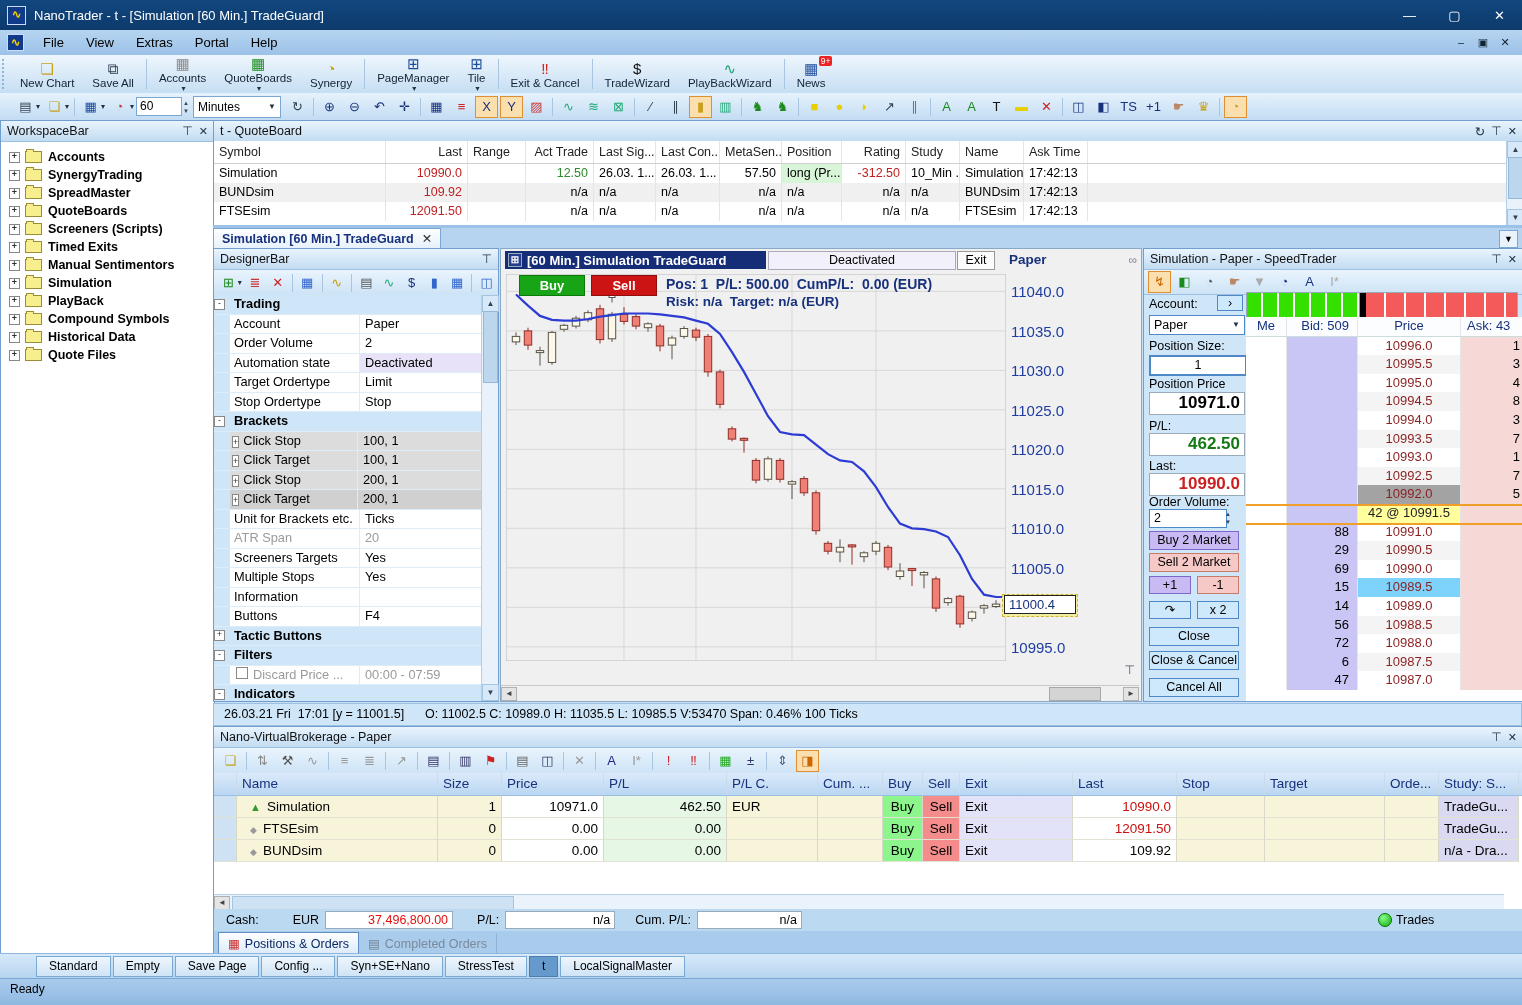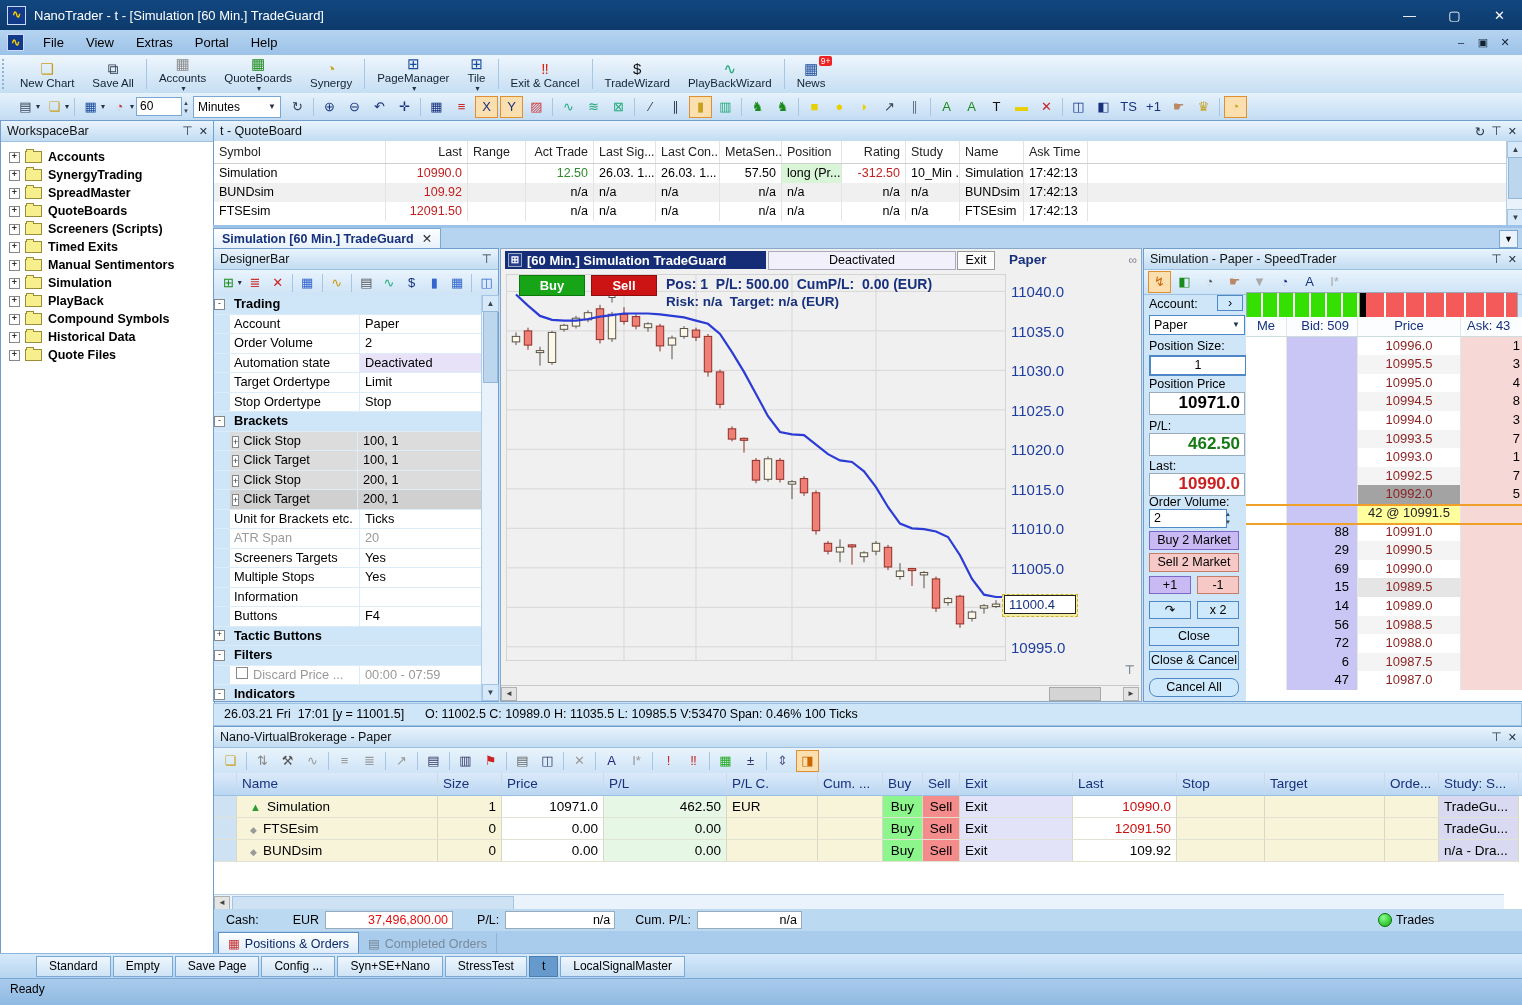--- a/index.html
+++ b/index.html
@@ -797,21 +797,21 @@
     </span>
 
   <div class="st-btn" style="left:5px;top:282px;width:88px;height:17px;line-height:17px;background:#c9baf3;border-color:#7b68c8;">Buy 2 Market</div>
   <div class="st-btn" style="left:5px;top:304px;width:88px;height:17px;line-height:17px;background:#f6c9c7;border-color:#c87b68;">Sell 2 Market</div>
   <div class="st-btn" style="left:5px;top:327px;width:40px;height:16px;line-height:16px;background:#c9baf3;border-color:#7b68c8;">+1</div>
   <div class="st-btn" style="left:53px;top:327px;width:40px;height:16px;line-height:16px;background:#f6c9c7;border-color:#c87b68;">-1</div>
   <div class="st-btn" style="left:5px;top:352px;width:40px;height:16px;line-height:16px;">↷</div>
   <div class="st-btn" style="left:53px;top:352px;width:40px;height:16px;line-height:16px;">x 2</div>
   <div class="st-btn" style="left:5px;top:378px;width:88px;height:17px;line-height:17px;">Close</div>
   <div class="st-btn" style="left:5px;top:402px;width:88px;height:17px;line-height:17px;">Close &amp; Cancel</div>
-  <div class="st-btn" style="left:5px;top:429px;width:88px;height:17px;line-height:17px;border-radius:8px;">Cancel All</div>
+  <div class="st-btn" style="left:5px;top:429px;width:88px;height:17px;line-height:17px;">Cancel All</div>
 
   <div id="histogram">
     <div id="histo-green" style="width: 42%;"></div>
     <div id="histo-black"></div>
     <div id="histo-red"></div>
   </div>
   <div id="ladder">
       <div class="ld-row ld-hdr">
         <div class="ld-me" style="text-align: center;">Me</div>
         <div class="ld-bid">Bid: 509</div>
@@ -894,21 +894,21 @@
       </div>
       <div class="ld-row">
         <div class="ld-me"></div>
         <div class="ld-bid">69</div>
         <div class="ld-price" style="background: rgb(255, 255, 255);">10990.0</div>
         <div class="ld-ask"></div>
       </div>
       <div class="ld-row">
         <div class="ld-me"></div>
         <div class="ld-bid">15</div>
-        <div class="ld-price" style="background: #e5e5e5; text-align: center;">10989.5</div>
+        <div class="ld-price" style="background: #7dd3fc; text-align: center;">10989.5</div>
         <div class="ld-ask"></div>
       </div>
       <div class="ld-row">
         <div class="ld-me"></div>
         <div class="ld-bid">14</div>
         <div class="ld-price" style="background: rgb(255, 255, 255);">10989.0</div>
         <div class="ld-ask"></div>
       </div>
       <div class="ld-row">
         <div class="ld-me"></div>

